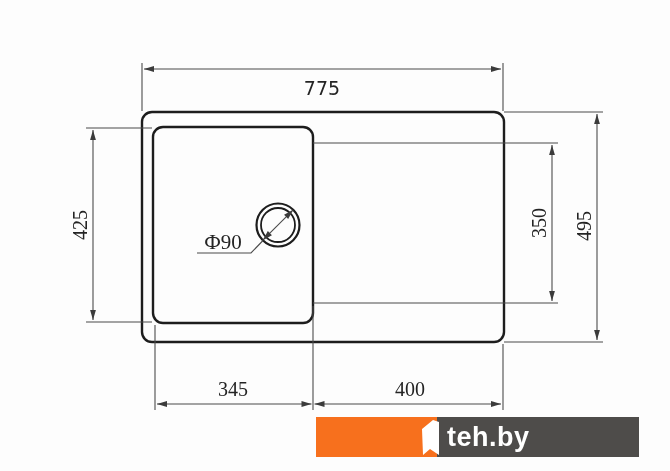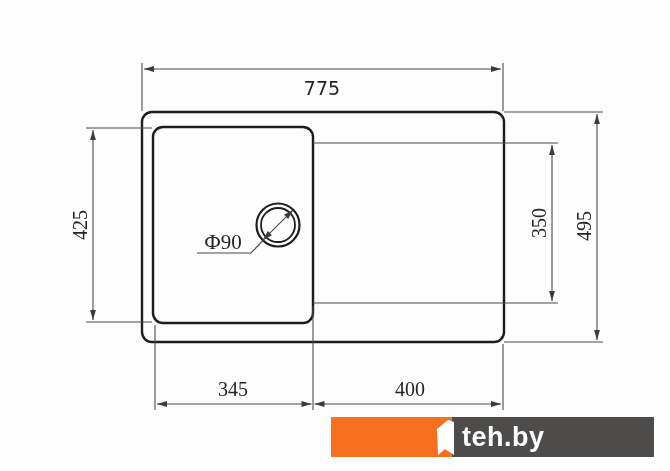--- a/index.html
+++ b/index.html
@@ -9,21 +9,21 @@
     background:#fdfdfd;
     overflow:hidden;
     font-family:"Liberation Serif", serif;
   }
   svg text{fill:#242424;}
   .dim-serif{font-family:"Liberation Serif", serif;font-size:20px;}
   .dim-sans{font-family:"DejaVu Sans", sans-serif;font-size:19px;}
   .phi-label{font-family:"Liberation Serif", serif;font-size:21px;}
   .watermark{
     position:absolute;left:316px;top:417px;height:40px;width:323px;
-    display:flex;align-items:stretch;margin-left:15px;
+    display:flex;align-items:stretch;
   }
   .wm-orange{width:121px;height:100%;}
   .wm-gray{flex:1;height:100%;position:relative;display:flex;align-items:center;}
   .wm-one{position:absolute;left:104px;top:2px;width:22px;height:37px;z-index:2;}
   .wm-text{
     font-family:"Liberation Sans", sans-serif;
     font-weight:bold;font-size:27px;line-height:40px;
     color:#ffffff;letter-spacing:0.5px;
     padding-left:10px;
   }

